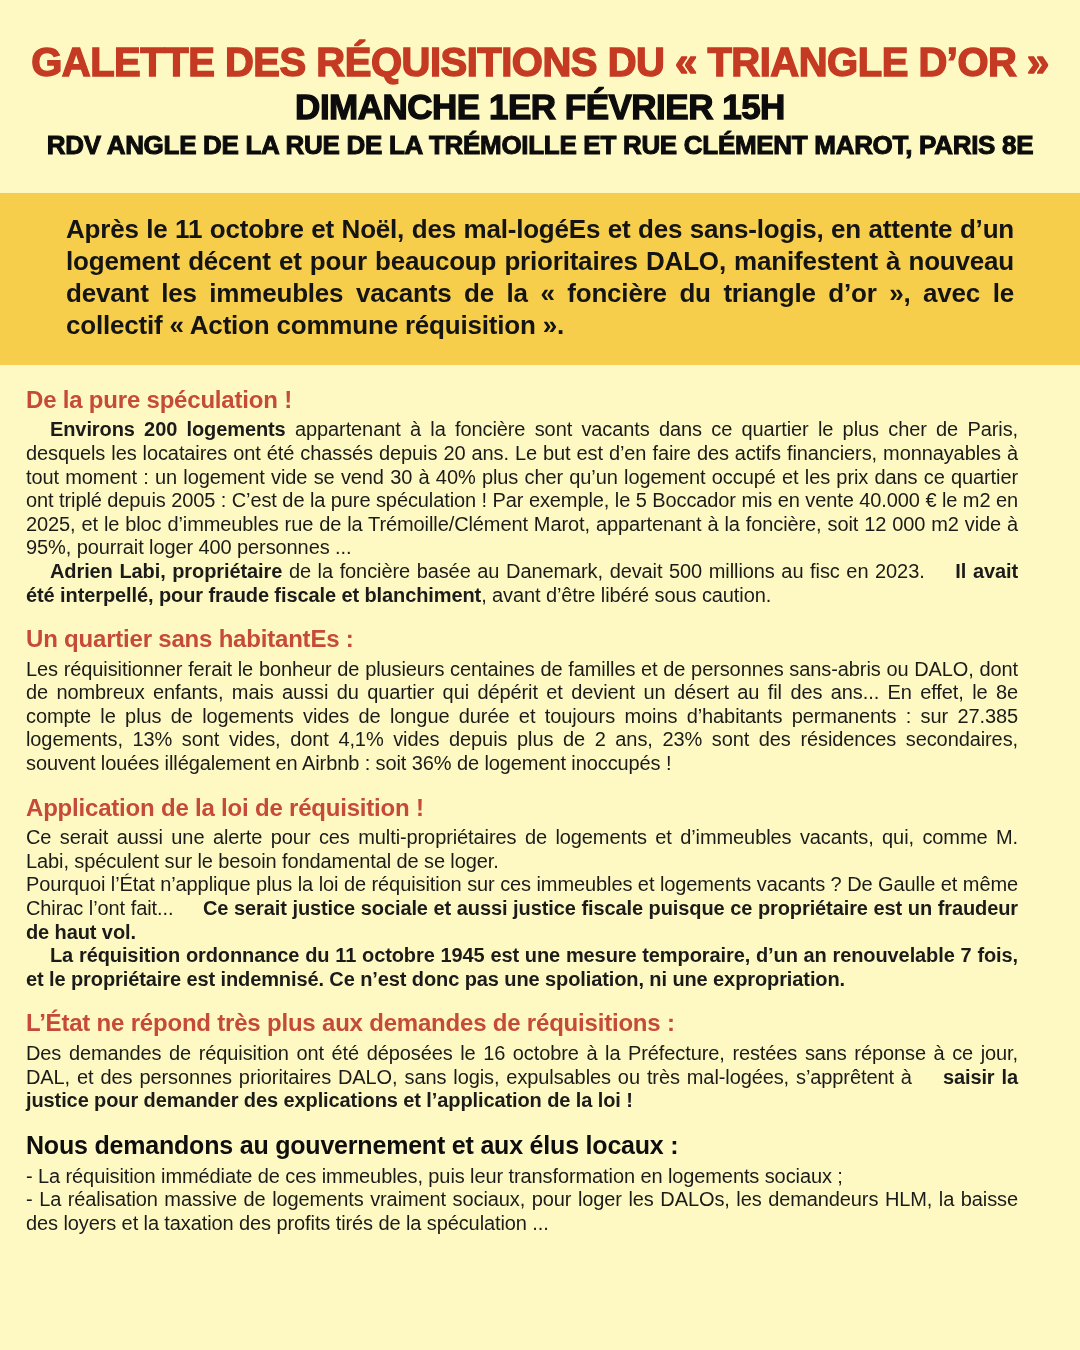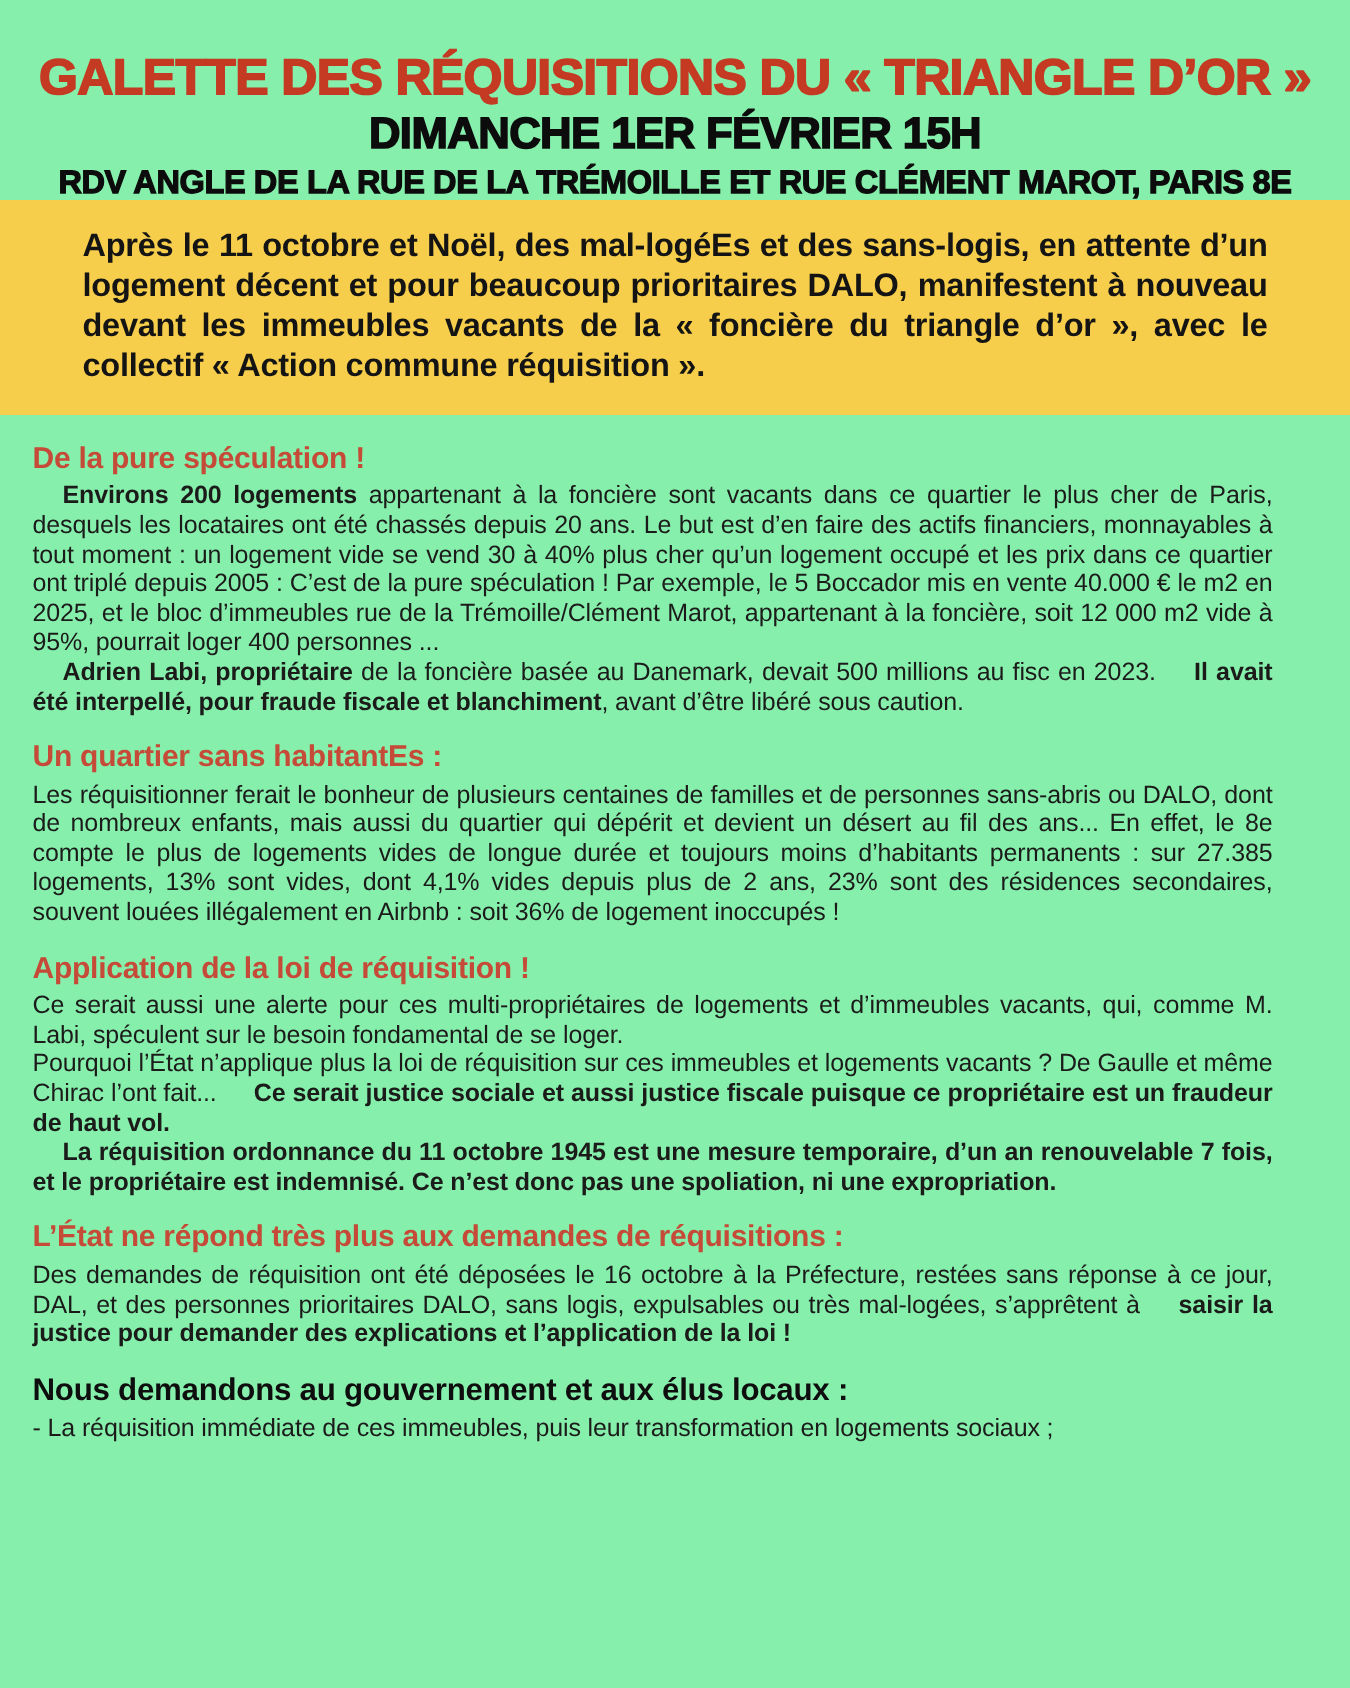--- a/index.html
+++ b/index.html
@@ -3,21 +3,21 @@
 <meta charset="utf-8">
 <style>
   html, body { margin: 0; padding: 0; background: #e9e9e9; }
   * { box-sizing: border-box; }
 
   .page {
     position: relative;
     width: 1080px;
     height: 1350px;
     margin: 0 auto;
-    background: #86efac;
+    background: #fef9c3;
     overflow: hidden;
     font-family: "Liberation Sans", sans-serif;
     color: var(--text, #1d1d1b);
   }
 
   
   header { padding-top: 40px; text-align: center; }
 
   .title-line1 {
     margin: 0;
@@ -45,20 +45,21 @@
     font-weight: 700;
     letter-spacing: -0.3px;
     line-height: 1.1;
     color: #0c0c0c;
     -webkit-text-stroke: 1px #0c0c0c;
     white-space: nowrap;
   }
 
   
   .banner {
+    margin-top: 33px;
     background: var(--banner-yellow, #f6ce4b);
     padding: 21px 66px 23px 66px;
   }
   .banner p {
     margin: 0;
     font-size: 26px;
     font-weight: 700;
     line-height: 1.23;
     letter-spacing: -0.2px;
     text-align: justify;
@@ -133,17 +134,18 @@
         <p class="body-paragraph"><span>Pourquoi l’État n’applique plus la loi de réquisition sur ces immeubles et logements vacants ? De Gaulle et même Chirac l’ont fait... </span><span class="b">Ce serait justice sociale et aussi justice fiscale puisque ce propriétaire est un fraudeur de haut vol.</span></p>
         <p class="body-paragraph"><span class="b">La réquisition ordonnance du 11 octobre 1945 est une mesure temporaire, d’un an renouvelable 7 fois, et le propriétaire est indemnisé. Ce n’est donc pas une spoliation, ni une expropriation.</span></p>
       </section>
       <section class="section">
         <h2 class="section-heading heading-red">L’État ne répond très plus aux demandes de réquisitions :</h2>
         <p class="body-paragraph"><span>Des demandes de réquisition ont été déposées le 16 octobre à la Préfecture, restées sans réponse à ce jour, DAL, et des personnes prioritaires DALO, sans logis, expulsables ou très mal-logées, s’apprêtent à </span><span class="b">saisir la justice pour demander des explications et l’application de la loi !</span></p>
       </section>
       <section class="section">
         <h2 class="section-heading heading-black">Nous demandons au gouvernement et aux élus locaux :</h2>
         <p class="body-paragraph"><span>- La réquisition immédiate de ces immeubles, puis leur transformation en logements sociaux ;</span></p>
+        <p class="body-paragraph"><span>- La réalisation massive de logements vraiment sociaux, pour loger les DALOs, les demandeurs HLM, la baisse des loyers et la taxation des profits tirés de la spéculation ...</span></p>
       </section>
     </main>
 
 
 </div>
 
 </body></html>

